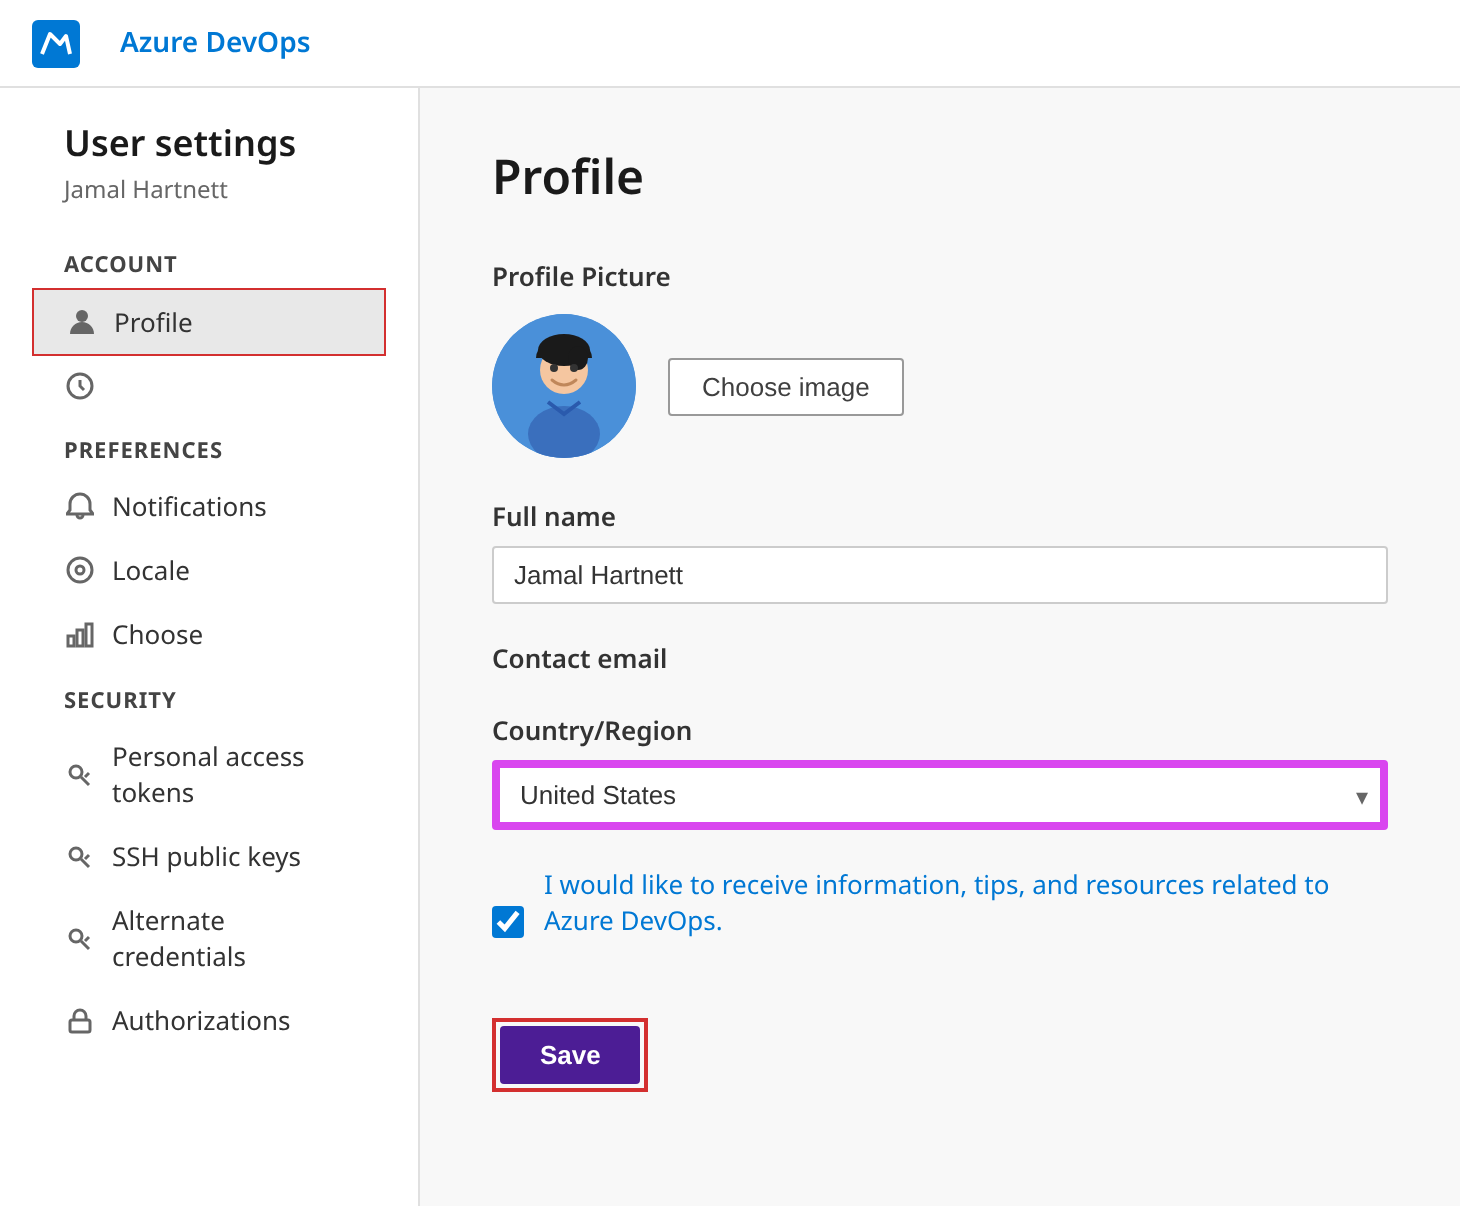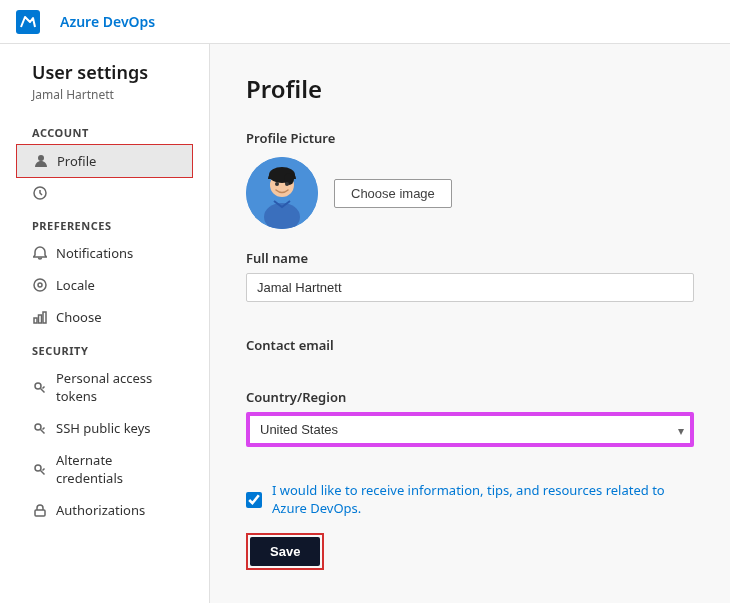--- a/index.html
+++ b/index.html
@@ -139,21 +139,21 @@
     .choose-image-btn {
       padding: 6px 16px;
       border: 1px solid #999;
       background: #fff;
       color: #404040;
       font-size: 13px;
       cursor: pointer;
       border-radius: 2px;
     }
     .form-group {
-      margin-bottom: 34px;
+      margin-bottom: 18px;
     }
     .form-label {
       font-size: 13px;
       font-weight: 600;
       color: #333;
       margin-bottom: 6px;
       display: block;
     }
     .form-input {
       width: 100%;
@@ -185,23 +185,23 @@
       position: absolute;
       right: 10px;
       top: 50%;
       transform: translateY(-50%);
       pointer-events: none;
       color: #666;
       font-size: 12px;
     }
     .checkbox-row {
       display: flex;
-      align-items: center;
+      align-items: flex-end;
       gap: 10px;
-      margin-bottom: 16px;
+      margin-bottom: 40px;
     }
     .checkbox-input {
       width: 16px;
       height: 16px;
       accent-color: #0078d4;
       margin-top: 2px;
       flex-shrink: 0;
       cursor: pointer;
     }
     .checkbox-label {
@@ -209,21 +209,21 @@
       color: #0078d4;
       line-height: 1.4;
     }
     .save-btn-wrapper {
       border: 2px solid #d32f2f;
       display: inline-block;
       padding: 2px;
     }
     .save-btn {
       padding: 7px 20px;
-      background: #0f172a;
+      background: #4c1d95;
       color: #fff;
       border: none;
       font-size: 13px;
       font-weight: 600;
       cursor: pointer;
       border-radius: 2px;
     }
   </style>
 </head>
 <body>

